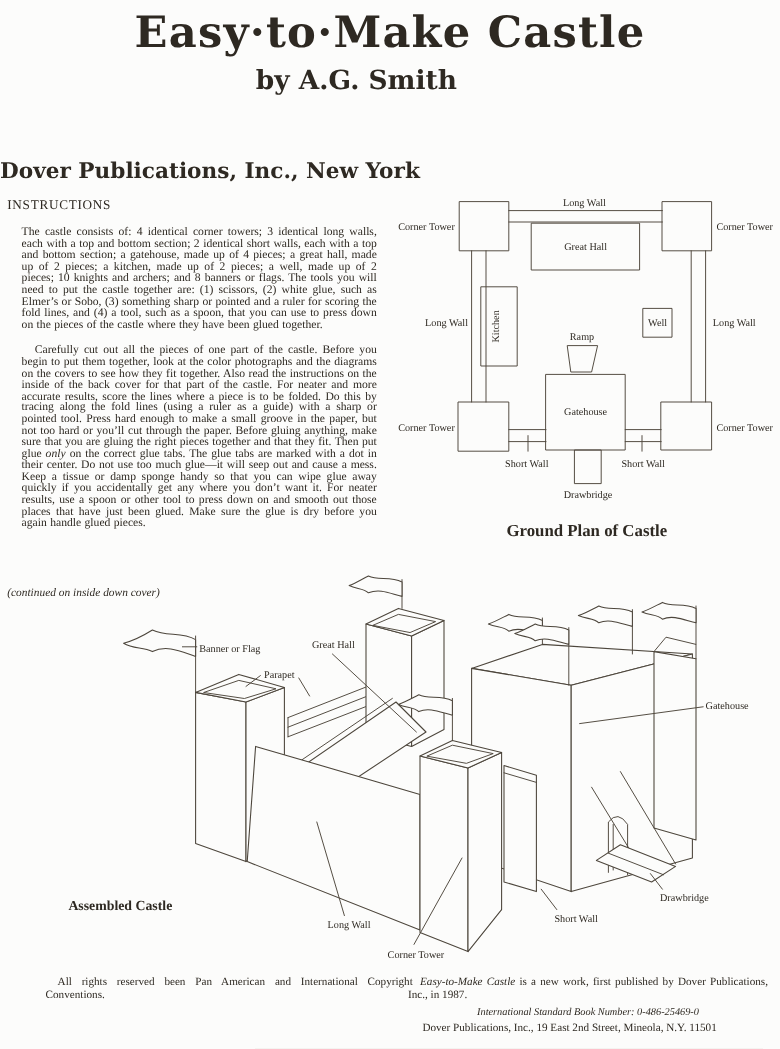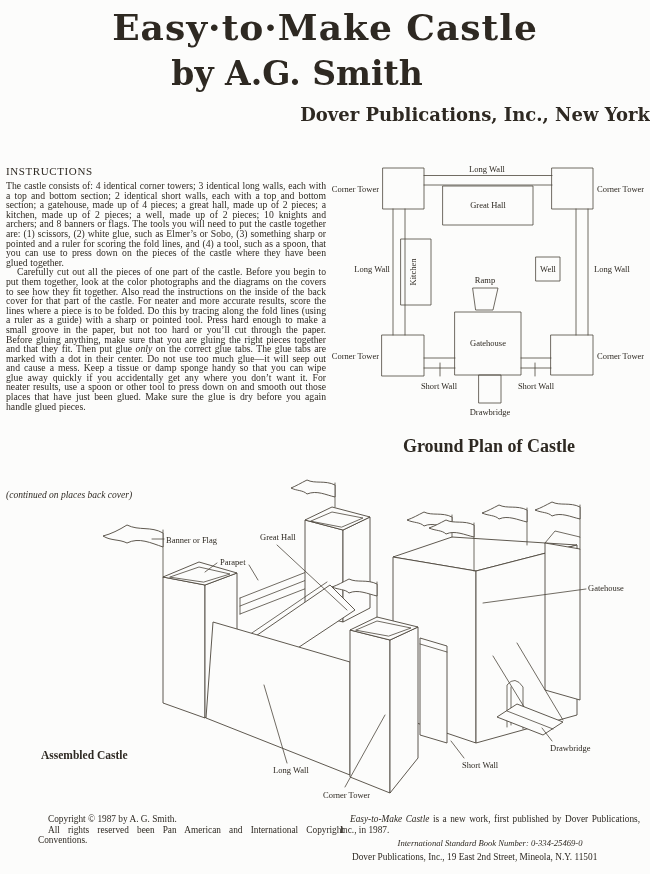--- a/index.html
+++ b/index.html
@@ -8,44 +8,44 @@
     background:#fcfcfb;color:#2e2922;overflow:hidden;
     font-family:"Liberation Serif", serif;
   }
   .abs{position:absolute;}
   .title{
     width:650px;text-align:center;top:6px;left:0;
     font-family:"DejaVu Serif", serif;font-weight:700;font-size:36px;letter-spacing:1px;
   }
   .byline{
     width:594px;text-align:center;top:54px;left:0;
-    font-family:"DejaVu Serif", serif;font-weight:700;font-size:33px;
+    font-family:"DejaVu Serif", serif;font-weight:700;font-size:22px;
   }
   .publisher{
-    width:650px;text-align:right;top:104px;left:0;
+    width:650px;text-align:left;top:132px;left:0;
     font-family:"DejaVu Serif", serif;font-weight:700;font-size:18px;
   }
   .instructions{left:6px;top:165px;width:320px;font-family:Liberation Serif, serif;}
   .instructions h3{
     margin:0 0 4px 0;font-size:11px;font-weight:400;letter-spacing:0.6px;
   }
   .instructions p{
-    margin:0;font-size:9.7px;line-height:9.6px;text-align:justify;
+    margin:12px;font-size:9.7px;line-height:9.6px;text-align:justify;
     word-spacing:0.4px;
   }
   .instructions p.p2{text-indent:11px;}
   .continued{
     left:6px;top:490px;font-style:italic;font-size:9.5px;
   }
   .plan-caption{
     left:328px;top:436px;width:322px;text-align:center;
-    font-weight:700;font-size:18px;
+    font-weight:700;font-size:14px;
   }
   .castle-caption{
-    left:41px;top:749px;font-weight:700;font-size:11.5px;
+    left:57px;top:749px;font-weight:700;font-size:11.5px;
   }
   .footer-left{left:38px;top:814px;width:306px;}
   .footer-left p{margin:0;font-size:9.3px;line-height:10.6px;text-align:justify;text-indent:10px;}
   .footer-right{left:340px;top:814px;width:300px;}
   .footer-right p{margin:0;font-size:9.3px;line-height:10.6px;}
   .footer-right .work{text-align:justify;text-indent:10px;}
   .footer-right .isbn{font-style:italic;font-size:8.6px;text-align:center;margin:3px 0 3px 0;}
   .footer-right .addr{padding-left:12px;}
   svg text{
     font-family:"Liberation Serif", serif;font-size:8.5px;fill:#2e2922;
@@ -61,21 +61,21 @@
   <div class="abs title">Easy·to·Make Castle</div>
   <div class="abs byline">by A.G. Smith</div>
   <div class="abs publisher">Dover Publications, Inc., New York</div>
 
   <div class="abs instructions">
     <h3>INSTRUCTIONS</h3>
     <p>The castle consists of: 4 identical corner towers; 3 identical long walls, each with a top and bottom section; 2 identical short walls, each with a top and bottom section; a gatehouse, made up of 4 pieces; a great hall, made up of 2 pieces; a kitchen, made up of 2 pieces; a well, made up of 2 pieces; 10 knights and archers; and 8 banners or flags. The tools you will need to put the castle together are: (1) scissors, (2) white glue, such as Elmer’s or Sobo, (3) something sharp or pointed and a ruler for scoring the fold lines, and (4) a tool, such as a spoon, that you can use to press down on the pieces of the castle where they have been glued together.</p>
     <p class="p2"><span>Carefully cut out all the pieces of one part of the castle. Before you begin to put them together, look at the color photographs and the diagrams on the covers to see how they fit together. Also read the instructions on the inside of the back cover for that part of the castle. For neater and more accurate results, score the lines where a piece is to be folded. Do this by tracing along the fold lines (using a ruler as a guide) with a sharp or pointed tool. Press hard enough to make a small groove in the paper, but not too hard or you’ll cut through the paper. Before gluing anything, make sure that you are gluing the right pieces together and that they fit. Then put glue </span><i>only</i><span> on the correct glue tabs. The glue tabs are marked with a dot in their center. Do not use too much glue—it will seep out and cause a mess. Keep a tissue or damp sponge handy so that you can wipe glue away quickly if you accidentally get any where you don’t want it. For neater results, use a spoon or other tool to press down on and smooth out those places that have just been glued. Make sure the glue is dry before you again handle glued pieces.</span></p>
   </div>
 
-  <div class="abs continued">(continued on places back cover)</div>
+  <div class="abs continued">(continued on inside down cover)</div>
 
   <svg class="abs" style="left:328px;top:162px;" width="322" height="262" viewBox="0 0 322 262">
     <g class="stroke">
 
       <rect x="55" y="6" width="41" height="41"></rect>
       <rect x="224" y="6" width="41" height="41"></rect>
       <rect x="54" y="173" width="42" height="41"></rect>
       <rect x="223" y="173" width="42" height="40"></rect>
 
       <path d="M96,13.5 L224,13.5 M96,23 L224,23"></path>
@@ -216,23 +216,22 @@
     <text x="533" y="116">Gatehouse</text>
     <text x="495" y="276">Drawbridge</text>
     <text x="407" y="293">Short Wall</text>
     <text x="218" y="298">Long Wall</text>
     <text x="268" y="323">Corner Tower</text>
   </svg>
 
   <div class="abs castle-caption">Assembled Castle</div>
 
   <div class="abs footer-left">
-    <p>Copyright © 1987 by A. G. Smith.</p>
     <p>All rights reserved been Pan American and International Copyright Conventions.</p>
   </div>
 
   <div class="abs footer-right">
     <p class="work"><i>Easy-to-Make Castle</i><span> is a new work, first published by Dover Publications, Inc., in 1987.</span></p>
-    <p class="isbn">International Standard Book Number: 0-334-25469-0</p>
+    <p class="isbn">International Standard Book Number: 0-486-25469-0</p>
     <p class="addr">Dover Publications, Inc., 19 East 2nd Street, Mineola, N.Y. 11501</p>
   </div>
 
 </div>
 
 </body></html>

